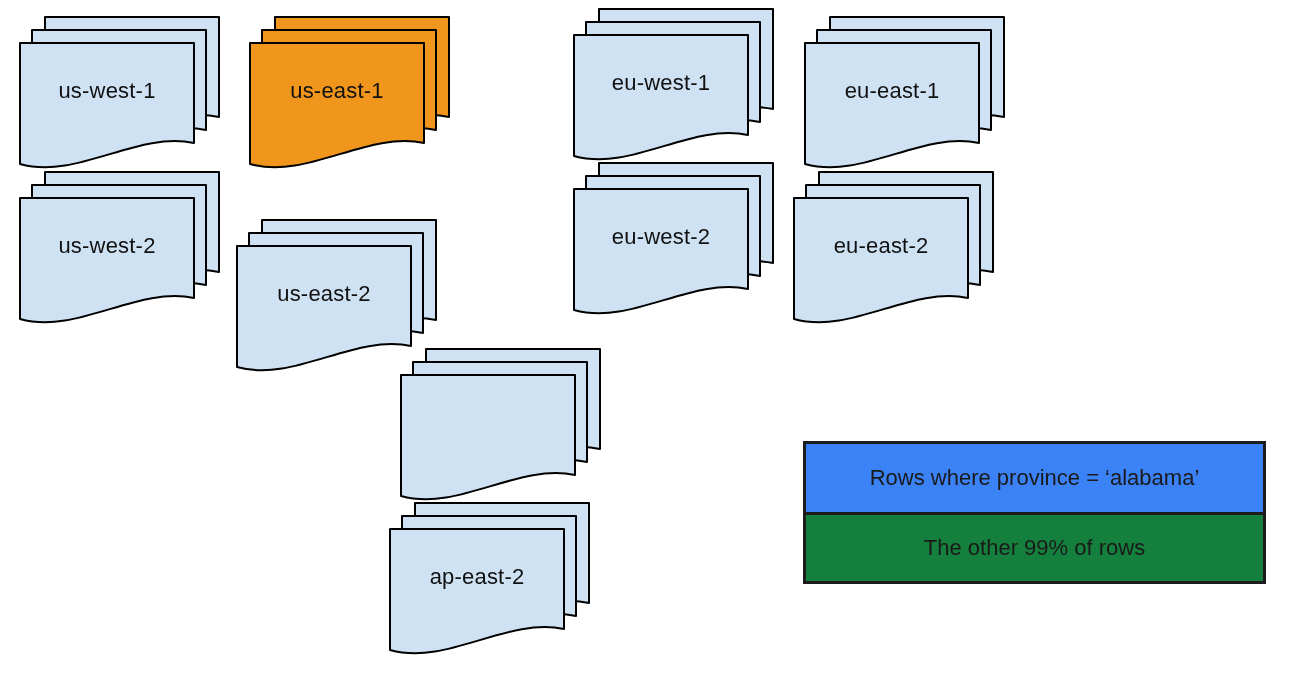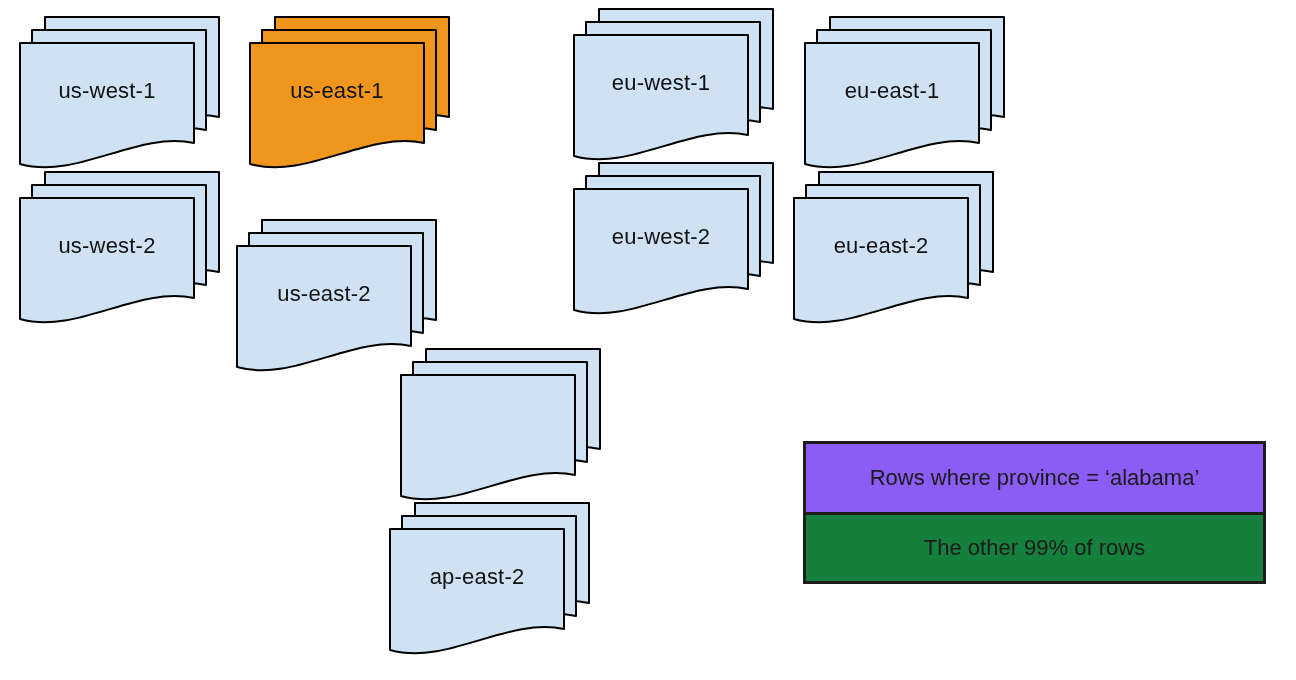--- a/index.html
+++ b/index.html
@@ -203,21 +203,21 @@
           <path class="sheet" d="M1,1 H175 V101 C117,89 59,138 1,122 Z" fill="#cfe2f3"></path>
         </g>
       <g transform="translate(0,26)">
           <path class="sheet" d="M1,1 H175 V101 C117,89 59,138 1,122 Z" fill="#cfe2f3"></path>
         </g>
     </svg>
     <div class="doc-label">ap-east-2</div>
   </div>
 
   <div class="legend">
-    <div class="legend-row legend-row-top" style="background-color: #8b5cf6;">
+    <div class="legend-row legend-row-top" style="background-color: #3b82f6;">
       <span>Rows where province = ‘alabama’</span>
     </div>
     <div class="legend-row legend-row-bottom" style="background-color: #15803d;">
       <span>The other 99% of rows</span>
     </div>
   </div>
 
 </div>
 
 </body></html>

